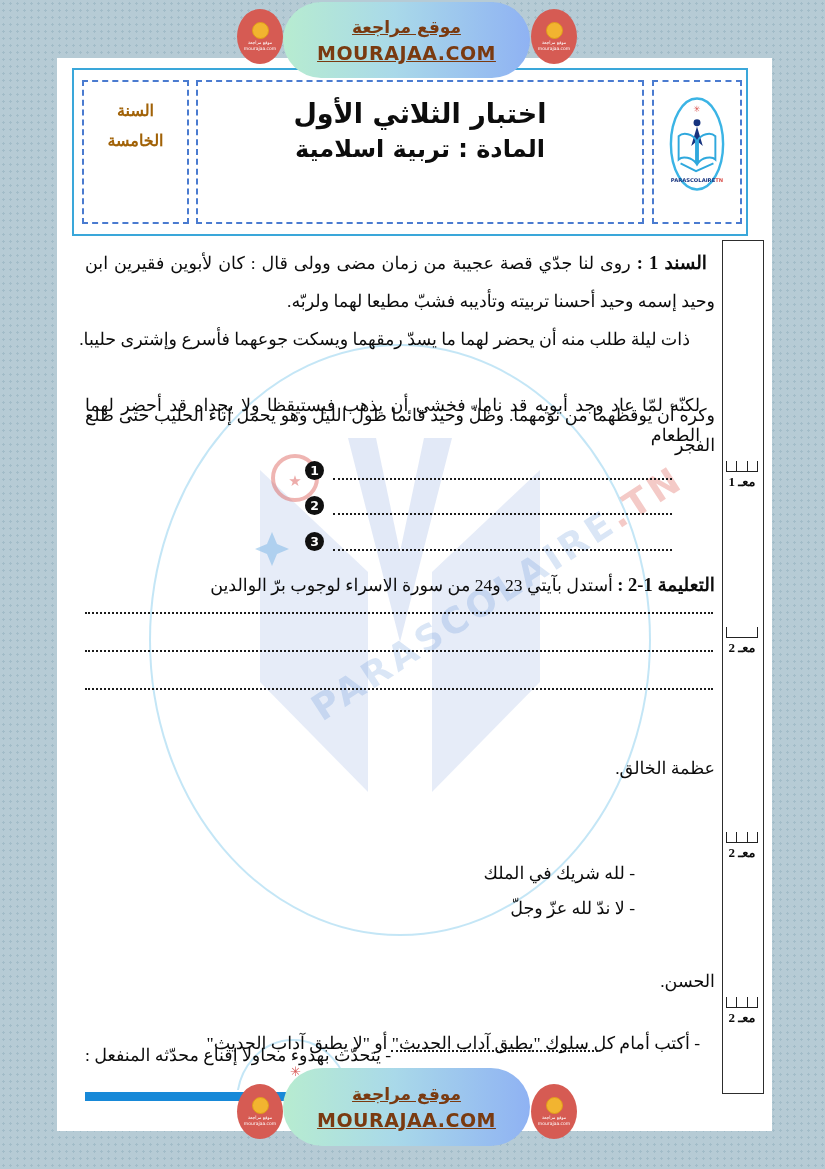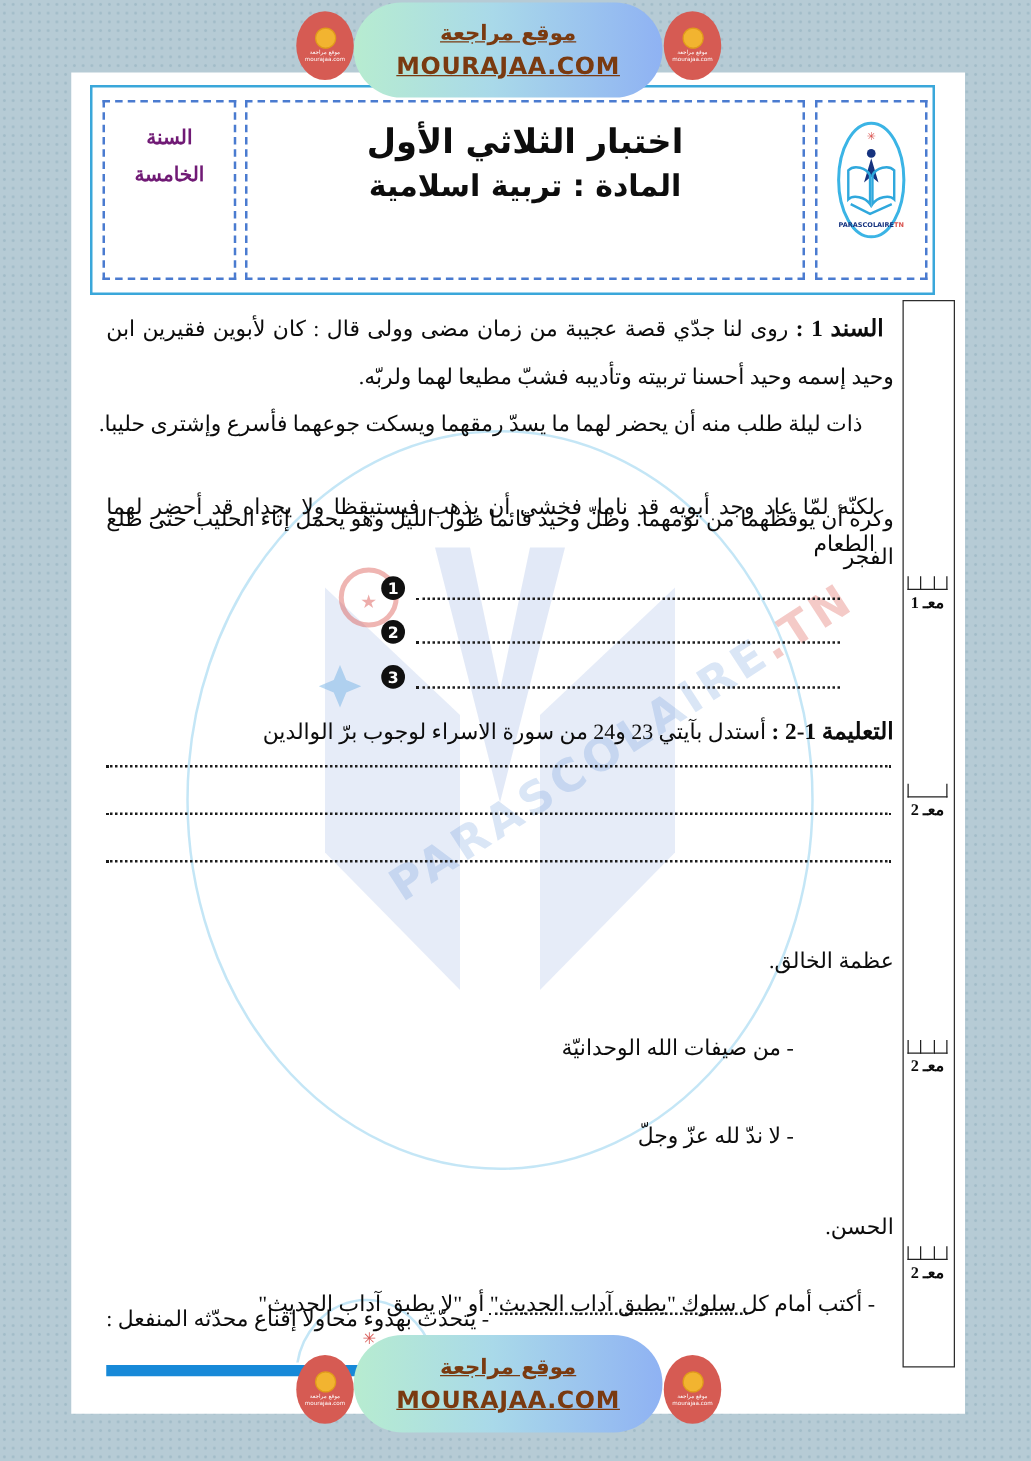--- a/index.html
+++ b/index.html
@@ -9,21 +9,21 @@
     background-image:radial-gradient(#a2bcc8 1px, transparent 1.2px);
     background-size:7px 7px;
     font-family:"Liberation Serif", serif;
   }
   
   .page{position:absolute; left:57px; top:58px; width:715px; height:1073px; background:#ffffff;}
   
   .header-box{position:absolute; left:15px; top:10px; width:672px; height:164px; border:2px solid #3aa7da; background:#fff;}
   .dashed{border:2px dashed #4a7bd0; position:absolute; top:10px; bottom:10px; background:#fff;}
   .year-box{right:557px; left:8px; text-align:center; padding-top:14px;}
-  .year-box div{font-weight:bold; font-size:16px; line-height:30px; color:#701a75;}
+  .year-box div{font-weight:bold; font-size:16px; line-height:30px; color:#a16207;}
   .title-box{left:122px; width:444px; text-align:center; padding-top:14px;}
   .exam-title{font-size:27px; font-weight:bold; color:#0d0d0d; line-height:36px; font-family:"DejaVu Sans", sans-serif;}
   .subject-line{font-size:24px; font-weight:bold; color:#0d0d0d; line-height:34px; font-family:"DejaVu Sans", sans-serif;text-align:center;}
   .logo-box{left:578px; width:86px; display:flex; align-items:flex-start; justify-content:center; padding-top:12px;}
   
   .wm{position:absolute; left:53px; top:262px; z-index:1; pointer-events:none;}
   .wm-bottom{position:absolute; left:173px; top:952px; z-index:1; pointer-events:none;}
   .wm-asterisk{position:absolute; left:233px; top:1006px; z-index:1; color:rgba(208,60,55,.85); font-size:13px; font-family:"DejaVu Sans", sans-serif;}
   
   .content{position:absolute; left:28px; top:182px; width:630px; height:860px; direction:rtl; z-index:2; font-size:17.5px; color:#0c0c0c;}
@@ -137,21 +137,21 @@
 
       <div class="ln" style="top:330px"><b class="lbl">التعليمة 1-2 :</b> <span>أستدل بآيتي 23 و24 من سورة الاسراء لوجوب برّ الوالدين</span></div>
 
       <div class="dotfull" style="top:358px"></div>
       <div class="dotfull" style="top:396px"></div>
       <div class="dotfull" style="top:434px"></div>
 
       <div class="ln" style="top:513px">عظمة الخالق.</div>
 
 
-      <div class="ln ind80" style="top:583px">- من صيفات الله الوحدانيّة</div>
+      <div class="ln ind80" style="top:618px">- لله شريك في الملك</div>
       <div class="ln ind80" style="top:653px">- لا ندّ لله عزّ وجلّ</div>
 
       <div class="ln" style="top:726px">الحسن.</div>
 
       <div class="ln ind15" style="top:760px">- أكتب أمام كل سلوك "يطبق آداب الحديث" أو "لا يطبق آداب الحديث"</div>
 
       <div class="ln ind30 fillrow" style="top:800px">
           <span>- يتحدّث بهدوء محاولا إقناع محدّثه المنفعل :</span>
           <span class="dotfill"></span>
         </div>

